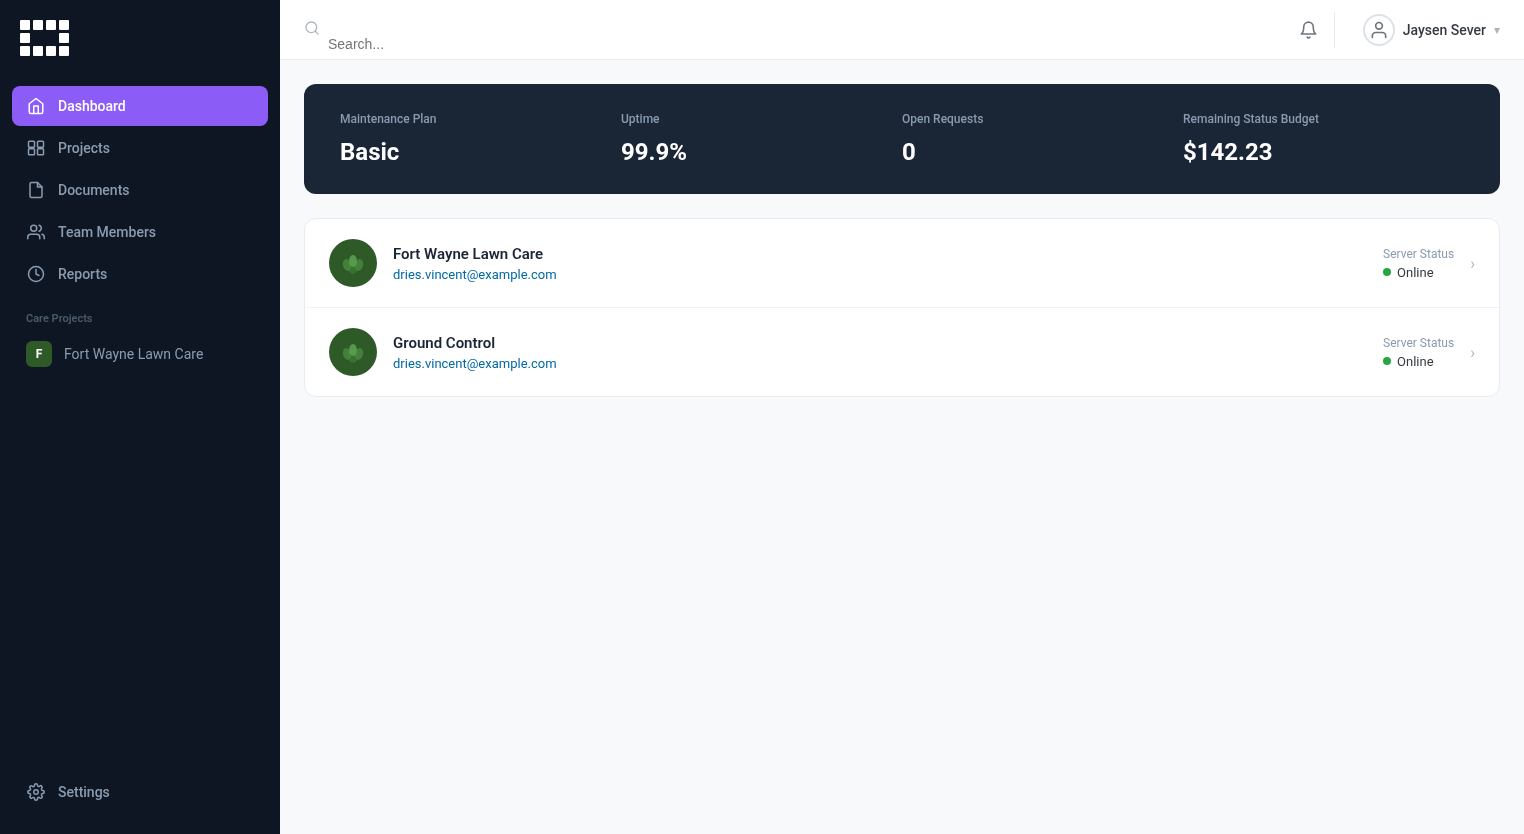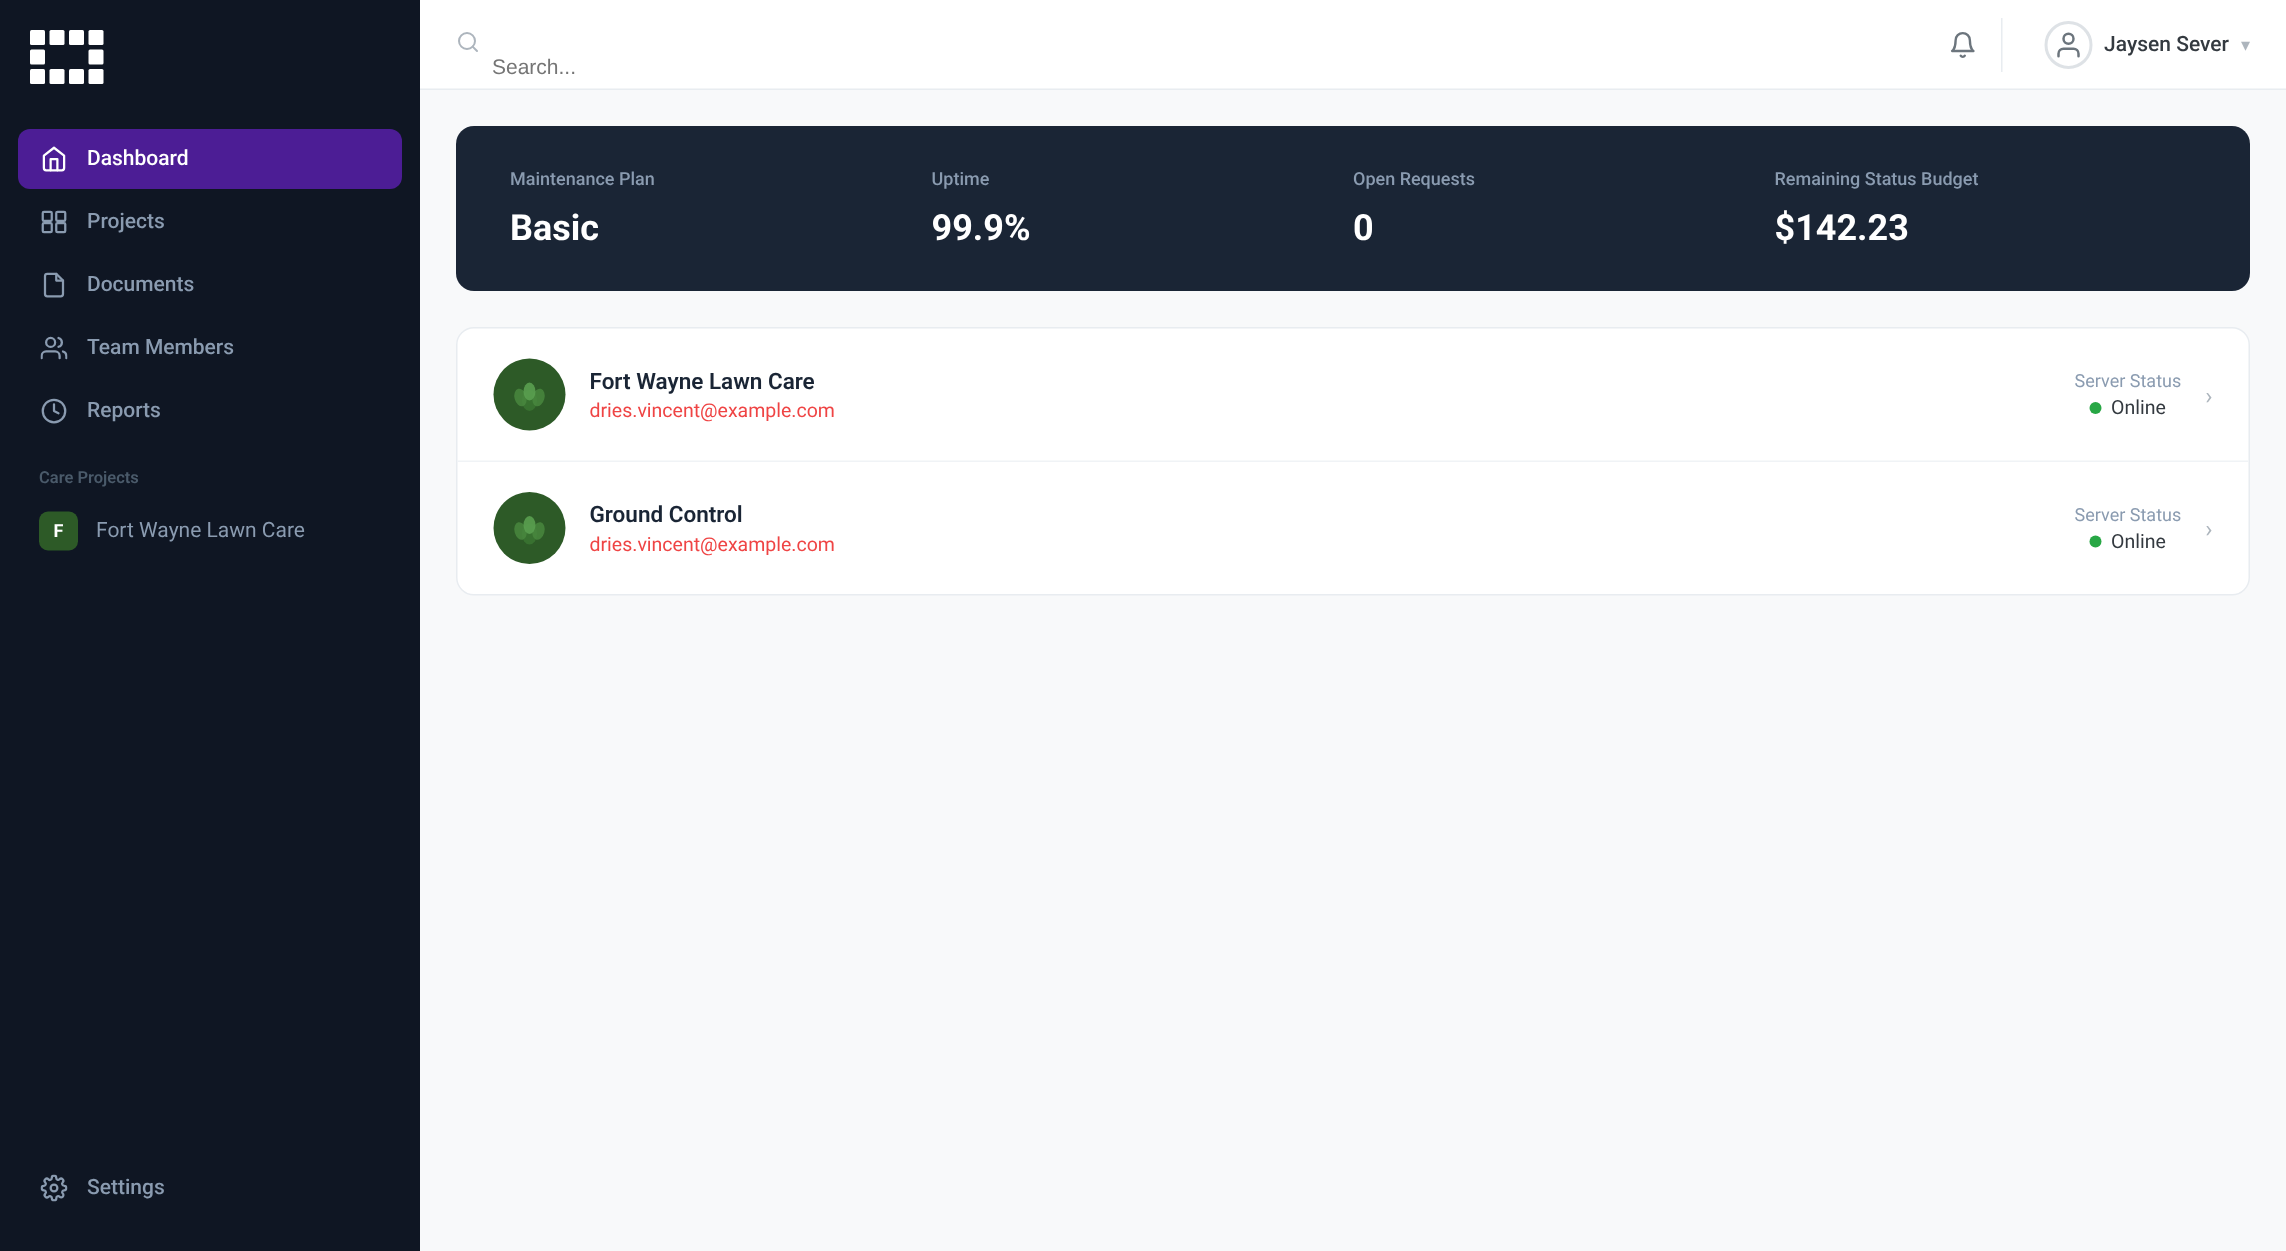--- a/index.html
+++ b/index.html
@@ -42,21 +42,21 @@
       gap: 12px;
       padding: 10px 14px;
       border-radius: 8px;
       cursor: pointer;
       color: #8a9bb0;
       font-size: 14px;
       font-weight: 500;
       margin-bottom: 2px;
       transition: background 0.15s;
     }
-    .nav-item.active { background: #4c1d95; color: #fff; }
+    .nav-item.active { background: #8b5cf6; color: #fff; }
     .nav-icon {
       width: 20px;
       height: 20px;
       display: flex;
       align-items: center;
       justify-content: center;
       flex-shrink: 0;
     }
 
     .your-projects-label {
@@ -234,27 +234,27 @@
       flex: 1;
     }
     .project-name {
       font-size: 15px;
       font-weight: 600;
       color: #1a2535;
       margin-bottom: 4px;
     }
     .project-email {
       font-size: 13px;
-      color: #ef4444;
+      color: #0369a1;
     }
 
     .project-status {
       display: flex;
       flex-direction: column;
-      align-items: center;
+      align-items: flex-start;
       gap: 4px;
     }
     .status-label {
       font-size: 12px;
       color: #8a9bb0;
     }
     .status-badge {
       display: flex;
       align-items: center;
       gap: 6px;

